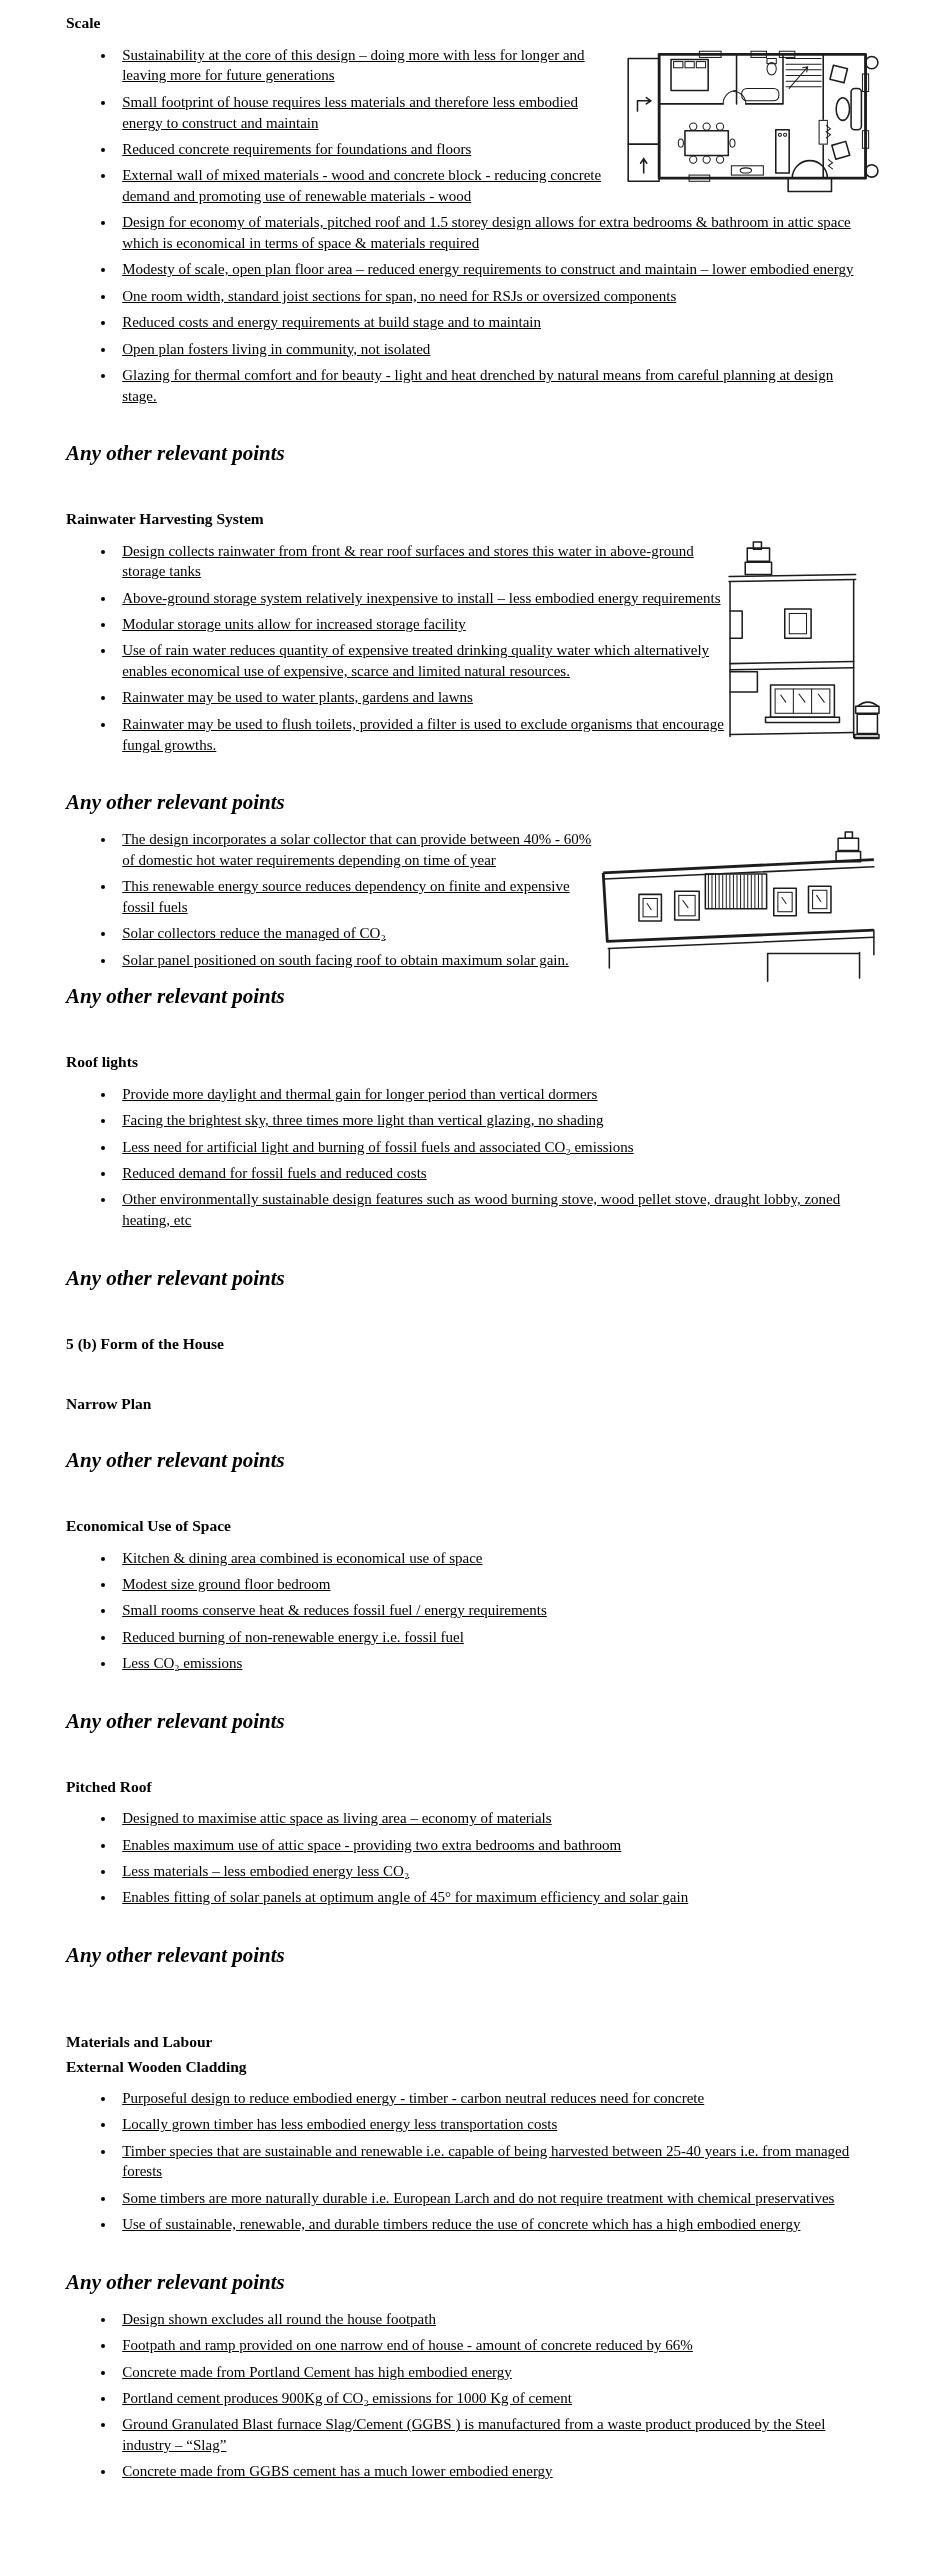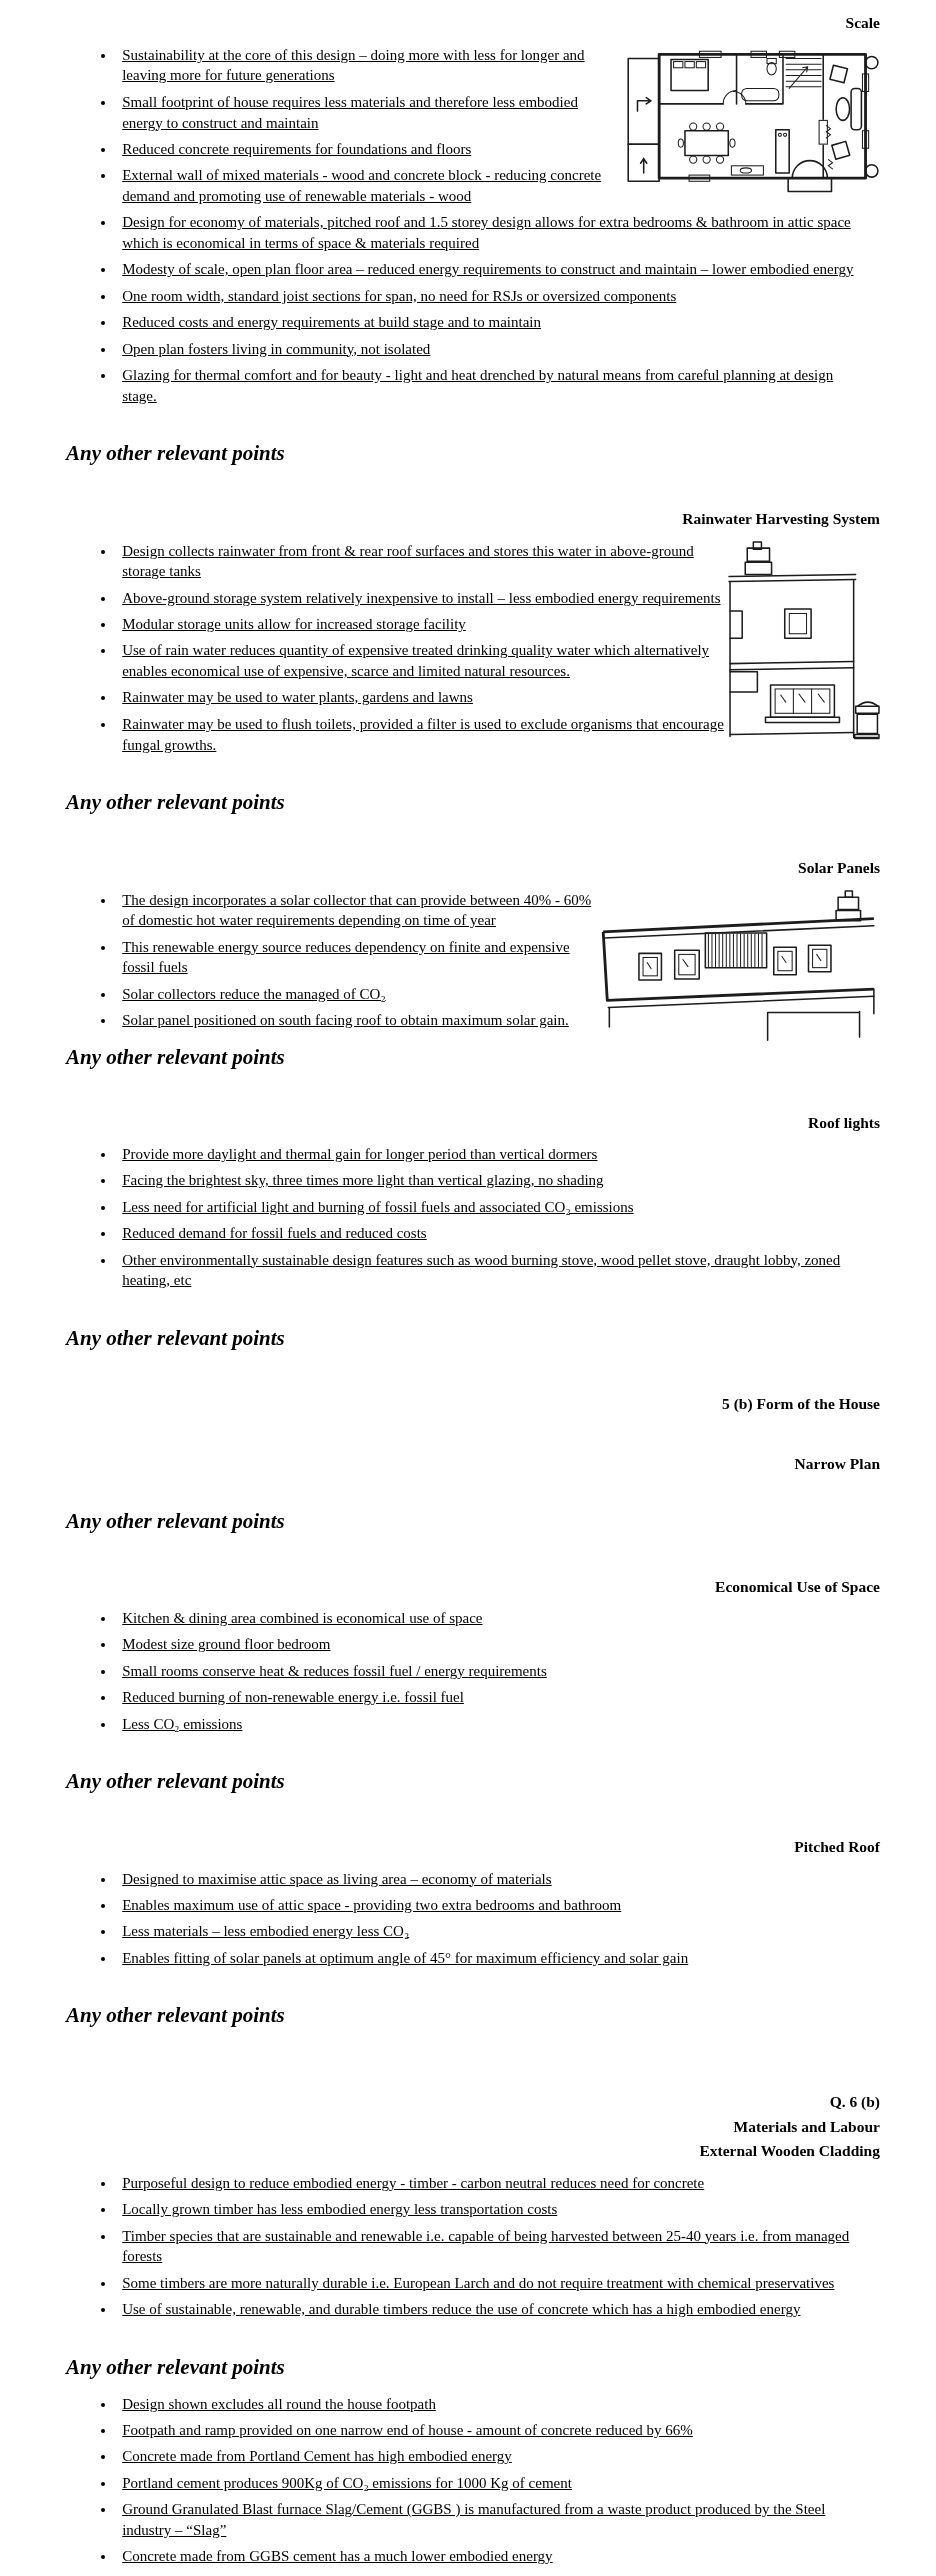--- a/index.html
+++ b/index.html
@@ -13,21 +13,20 @@
     font-size: 15px;
     line-height: 1.38;
     color: #000;
   }
   section { clear: both; }
   h2 {
     font-size: 15.5px;
     font-weight: bold;
     margin: 41px 0 10.3px 0;
     line-height: 1.25;
-    text-align: right;
   }
   .sec-first h2 { margin-top: 0; }
   .hstack { margin: 62px 0 10.3px 0; }
   .hstack h2 { margin: 0 0 5.2px 0; }
   ul.blist {
     list-style: disc;
     margin: 12px;
     padding: 0 0 0 38px;
     text-decoration: underline;
   }
@@ -181,21 +180,20 @@
       <li>Above-ground storage system relatively inexpensive to install – less embodied energy requirements</li>
       <li>Modular storage units allow for increased storage facility</li>
       <li>Use of rain water reduces quantity of expensive treated drinking quality water which alternatively enables economical use of expensive, scarce and limited natural resources.</li>
       <li>Rainwater may be used to water plants, gardens and lawns</li>
       <li>Rainwater may be used to flush toilets, provided a filter is used to exclude organisms that encourage fungal growths.</li>
     </ul>
   <p class="aorp">Any other relevant points</p>
 </section>
 
 <section>
-  <h2>Solar Panels</h2>
   <figure class="fig fig-roof">
     <svg viewBox="0 0 560 300" xmlns="http://www.w3.org/2000/svg">
 
       <rect class="sketch" x="492" y="6" width="14" height="12"></rect>
       <rect class="sketch" x="478" y="18" width="40" height="24"></rect>
       <rect class="sketch" x="474" y="44" width="48" height="20"></rect>
 
       <path class="sketch-thick" d="M18 86 L548 60"></path>
       <path class="sketch" d="M20 98 L548 74"></path>
       <path class="sketch-thick" d="M18 86 L26 220 L548 198"></path>
@@ -270,21 +268,20 @@
       <li>Designed to maximise attic space as living area – economy of materials</li>
       <li>Enables maximum use of attic space - providing two extra bedrooms and bathroom</li>
       <li>Less materials – less embodied energy less CO₂</li>
       <li>Enables fitting of solar panels at optimum angle of 45° for maximum efficiency and solar gain</li>
     </ul>
   <p class="aorp">Any other relevant points</p>
 </section>
 
 <section>
   <div class="hstack">
-    <h2>Q. 6 (b)</h2>
     <h2>Materials and Labour</h2>
     <h2>External Wooden Cladding</h2>
   </div>
   <ul class="blist">
       <li>Purposeful design to reduce embodied energy - timber - carbon neutral reduces need for concrete</li>
       <li>Locally grown timber has less embodied energy less transportation costs</li>
       <li>Timber species that are sustainable and renewable i.e. capable of being harvested between 25-40 years i.e. from managed forests</li>
       <li>Some timbers are more naturally durable i.e. European Larch and do not require treatment with chemical preservatives</li>
       <li>Use of sustainable, renewable, and durable timbers reduce the use of concrete which has a high embodied energy</li>
     </ul>

